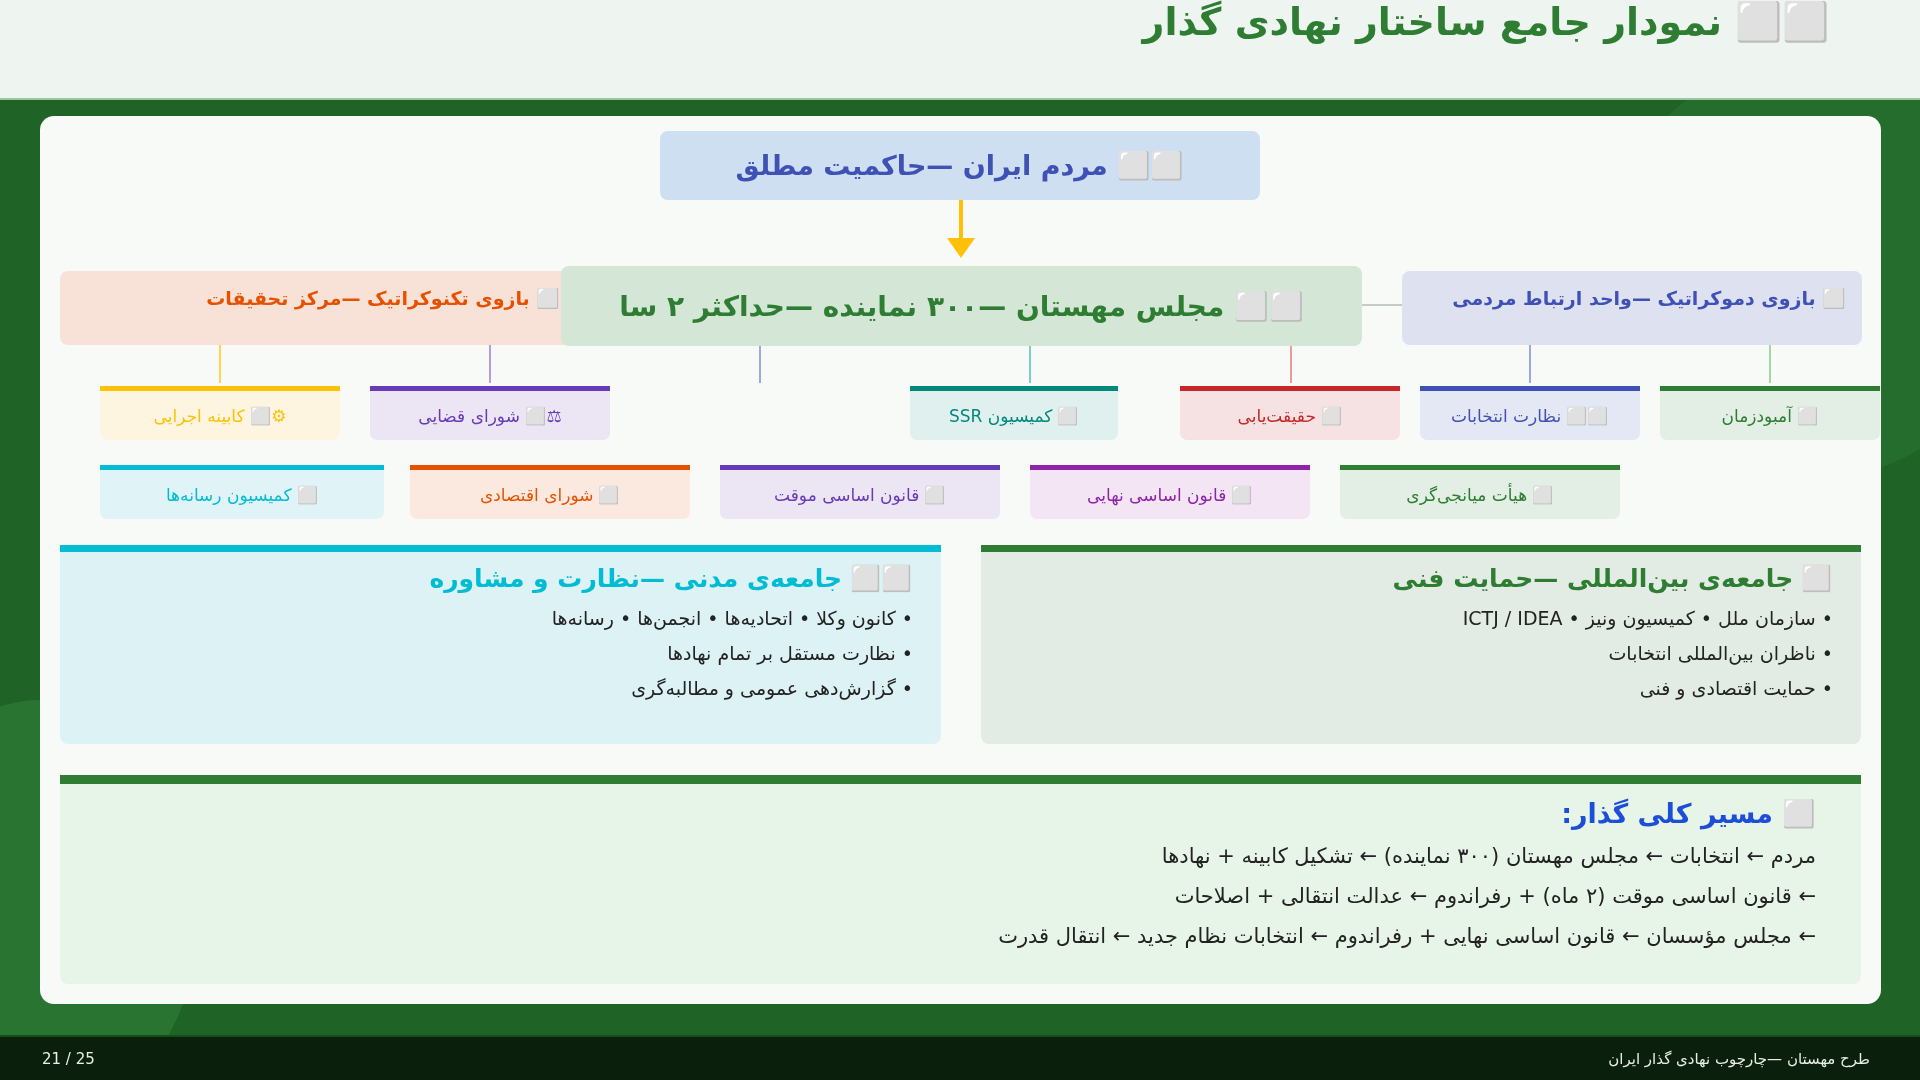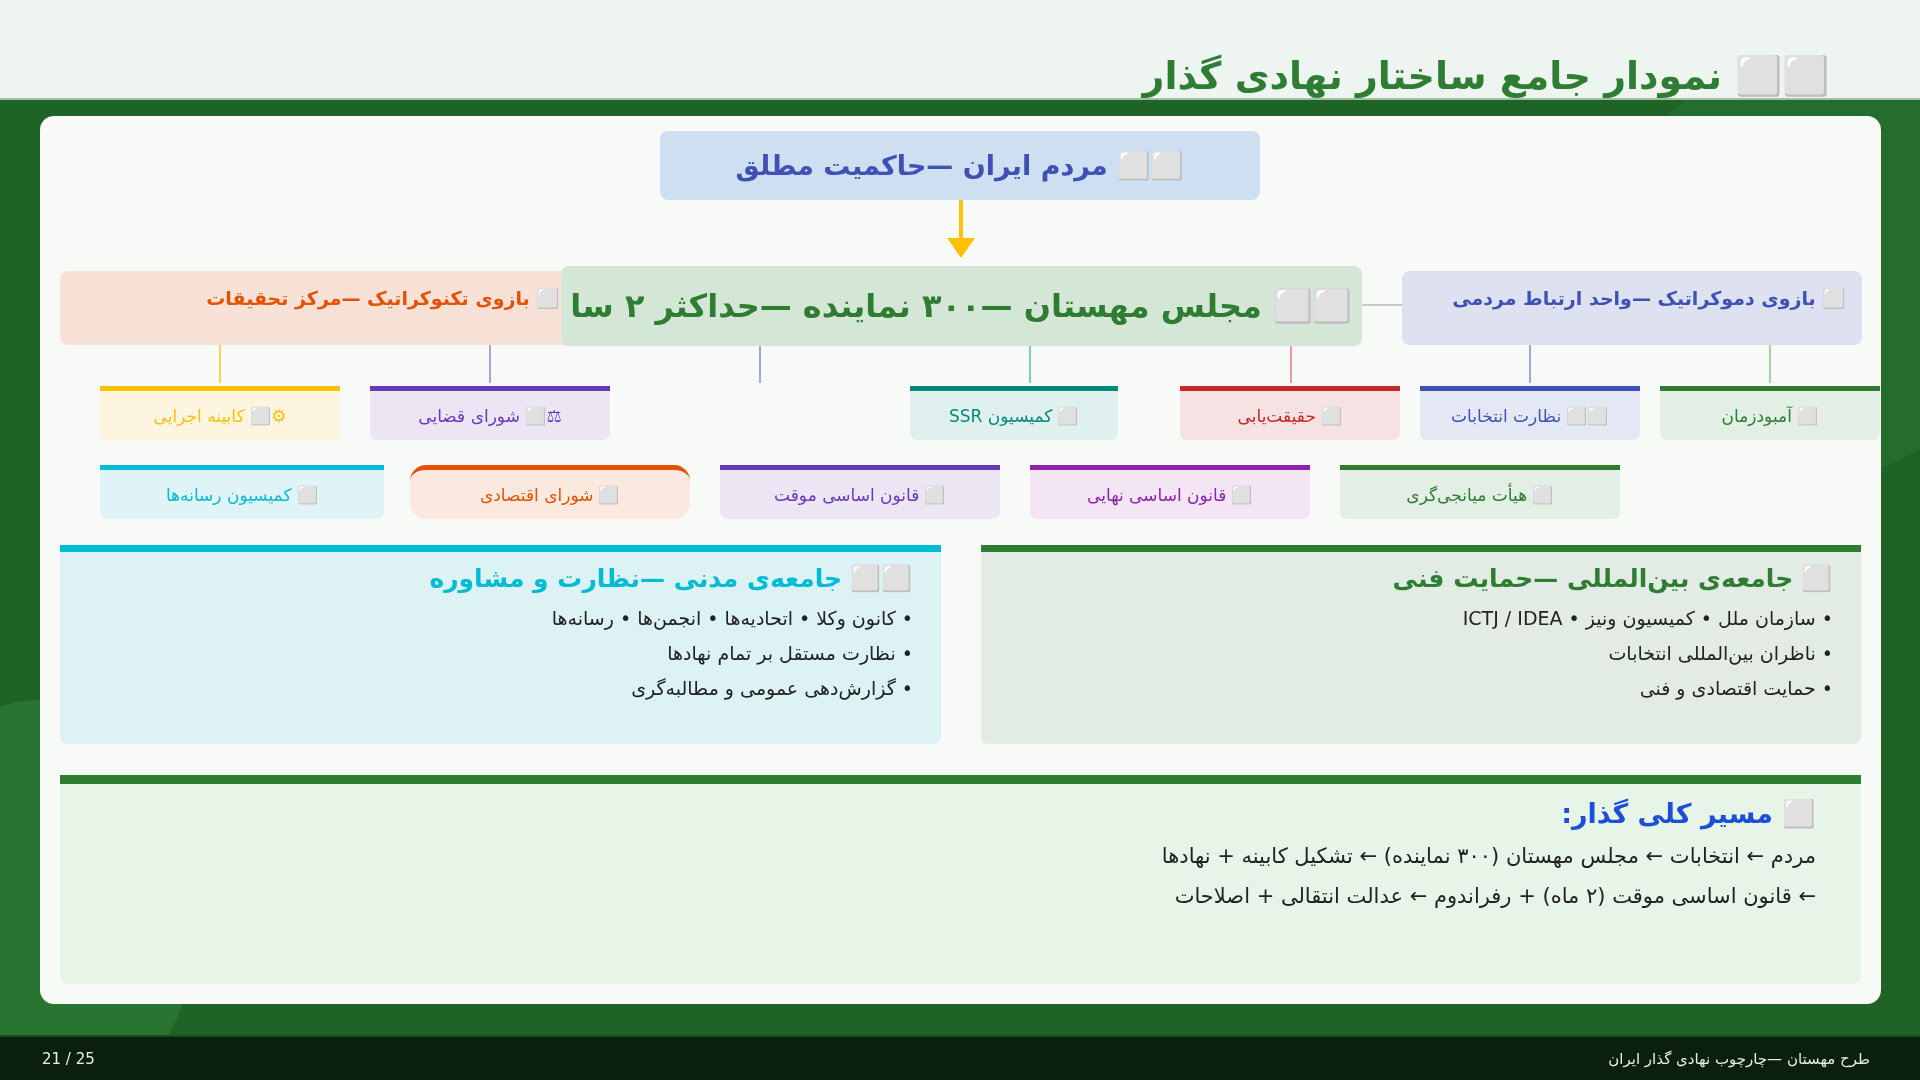--- a/index.html
+++ b/index.html
@@ -9,36 +9,36 @@
     background: #1f6326;
     position: relative;
     direction: rtl;
   }
   .bg-blob1 { position: absolute; left: -120px; top: 700px; width: 320px; height: 420px; border-radius: 50%; background: #2e7a35; opacity: .75; }
   .bg-blob2 { position: absolute; right: -100px; top: 60px; width: 420px; height: 420px; border-radius: 50%; background: #2a7531; opacity: .6; }
 
   .header {
     position: absolute; left: 0; top: 0; width: 1920px; height: 100px;
     background: #eef4ef; border-bottom: 2px solid #9fc3a2;
-    display: flex; align-items: flex-end; justify-content: flex-start;
+    display: flex; align-items: flex-start; justify-content: flex-start;
     padding-right: 90px;
   }
   .header-title { font-size: 38px; font-weight: bold; color: #2e7d32; }
 
   .card {
     position: absolute; left: 40px; top: 116px; width: 1841px; height: 888px;
     background: #f8faf8; border-radius: 14px;
   }
   .abs { position: absolute; }
   .box {
     position: absolute; border-radius: 8px; display: flex; align-items: center;
     font-weight: bold;
   }
   .sov { left: 620px; top: 15px; width: 600px; height: 69px; background: #cddff0; color: #3f51b5; font-size: 27px; justify-content: center; }
-  .parl { left: 521px; top: 150px; width: 801px; height: 80px; background: #d4e7d6; color: #2e7d32; font-size: 32px; justify-content: center; text-align: center; }
+  .parl { left: 521px; top: 150px; width: 801px; height: 80px; background: #d4e7d6; color: #2e7d32; font-size: 28px; justify-content: center; text-align: center; }
   .armL { left: 20px; top: 155px; width: 516px; height: 74px; background: #f8e1d7; color: #e65100; font-size: 19px; align-items: flex-start; padding: 16px 16px 0 0; }
   .armR { left: 1362px; top: 155px; width: 460px; height: 74px; background: #dde1f0; color: #3f51b5; font-size: 19px; align-items: flex-start; padding: 16px 16px 0 0; }
 
   .hline { position: absolute; height: 2px; background: #c5cbc6; }
   .vline { position: absolute; width: 2px; }
   .arrow-stem { position: absolute; left: 919px; top: 84px; width: 4px; height: 40px; background: #ffc107; }
   .arrow-head { position: absolute; left: 907px; top: 122px; width: 0; height: 0;
     border-left: 14px solid transparent; border-right: 14px solid transparent; border-top: 20px solid #ffc107; }
 
   .inst {
@@ -95,21 +95,21 @@
   <div class="inst" style="left:1620px; top:270px; width:220px; border-color:#2e7d32; background:#e3efe4; color:#2e7d32;">⬜ آمبودزمان</div>
   <div class="inst" style="left:1380px; top:270px; width:220px; border-color:#3f51b5; background:#e4e7f4; color:#3f51b5;">⬜⬜ نظارت انتخابات</div>
   <div class="inst" style="left:1140px; top:270px; width:220px; border-color:#c62828; background:#f6e1e3; color:#c62828;">⬜ حقیقت‌یابی</div>
   <div class="inst" style="left:870px; top:270px; width:208px; border-color:#00897b; background:#e0f0ee; color:#00897b;">⬜ کمیسیون SSR</div>
   <div class="inst" style="left:330px; top:270px; width:240px; border-color:#673ab7; background:#ebe5f4; color:#673ab7;">⚖⬜ شورای قضایی</div>
   <div class="inst" style="left:60px; top:270px; width:240px; border-color:#ffc107; background:#fdf5df; color:#ffc107;">⚙⬜ کابینه اجرایی</div>
 
   <div class="inst" style="left:1300px; top:349px; width:280px; border-color:#2e7d32; background:#e3efe4; color:#2e7d32;">⬜ هیأت میانجی‌گری</div>
   <div class="inst" style="left:990px; top:349px; width:280px; border-color:#8e24aa; background:#f3e5f3; color:#8e24aa;">⬜ قانون اساسی نهایی</div>
   <div class="inst" style="left:680px; top:349px; width:280px; border-color:#673ab7; background:#ebe5f4; color:#673ab7;">⬜ قانون اساسی موقت</div>
-  <div class="inst" style="left:370px; top:349px; width:280px; border-color:#e65100; background:#fbe9e0; color:#e65100;border-radius:16px;">⬜ شورای اقتصادی</div>
+  <div class="inst" style="left:370px; top:349px; width:280px; border-color:#e65100; background:#fbe9e0; color:#e65100;">⬜ شورای اقتصادی</div>
   <div class="inst" style="left:60px; top:349px; width:284px; border-color:#00bcd4; background:#e0f4f7; color:#00bcd4;">⬜ کمیسیون رسانه‌ها</div>
 
   <section class="panel" style="left:941px; top:429px; width:880px; height:199px; background:#e3ece4; border-color:#2e7d32;">
     <div class="panel-title" style="color:#2e7d32;">⬜ جامعه‌ی بین‌المللی —حمایت فنی</div>
     <ul>
       <li>سازمان ملل • کمیسیون ونیز • ICTJ / IDEA</li>
       <li>ناظران بین‌المللی انتخابات</li>
       <li>حمایت اقتصادی و فنی</li>
     </ul>
   </section>
@@ -120,19 +120,20 @@
       <li>کانون وکلا • اتحادیه‌ها • انجمن‌ها • رسانه‌ها</li>
       <li>نظارت مستقل بر تمام نهادها</li>
       <li>گزارش‌دهی عمومی و مطالبه‌گری</li>
     </ul>
   </section>
 
   <section class="abs path">
     <div class="path-title">⬜ مسیر کلی گذار:</div>
     <div class="path-line">مردم ← انتخابات ← مجلس مهستان (۳۰۰ نماینده) ← تشکیل کابینه + نهادها</div>
     <div class="path-line">← قانون اساسی موقت (۲ ماه) + رفراندوم ← عدالت انتقالی + اصلاحات</div>
+    <div class="path-line">← مجلس مؤسسان ← قانون اساسی نهایی + رفراندوم ← انتخابات نظام جدید ← انتقال قدرت</div>
   </section>
 </main>
 
 <footer class="footer">
   <span>طرح مهستان —چارچوب نهادی گذار ایران</span>
   <span class="footer-page">21 / 25</span>
 </footer>
 
 </body></html>

